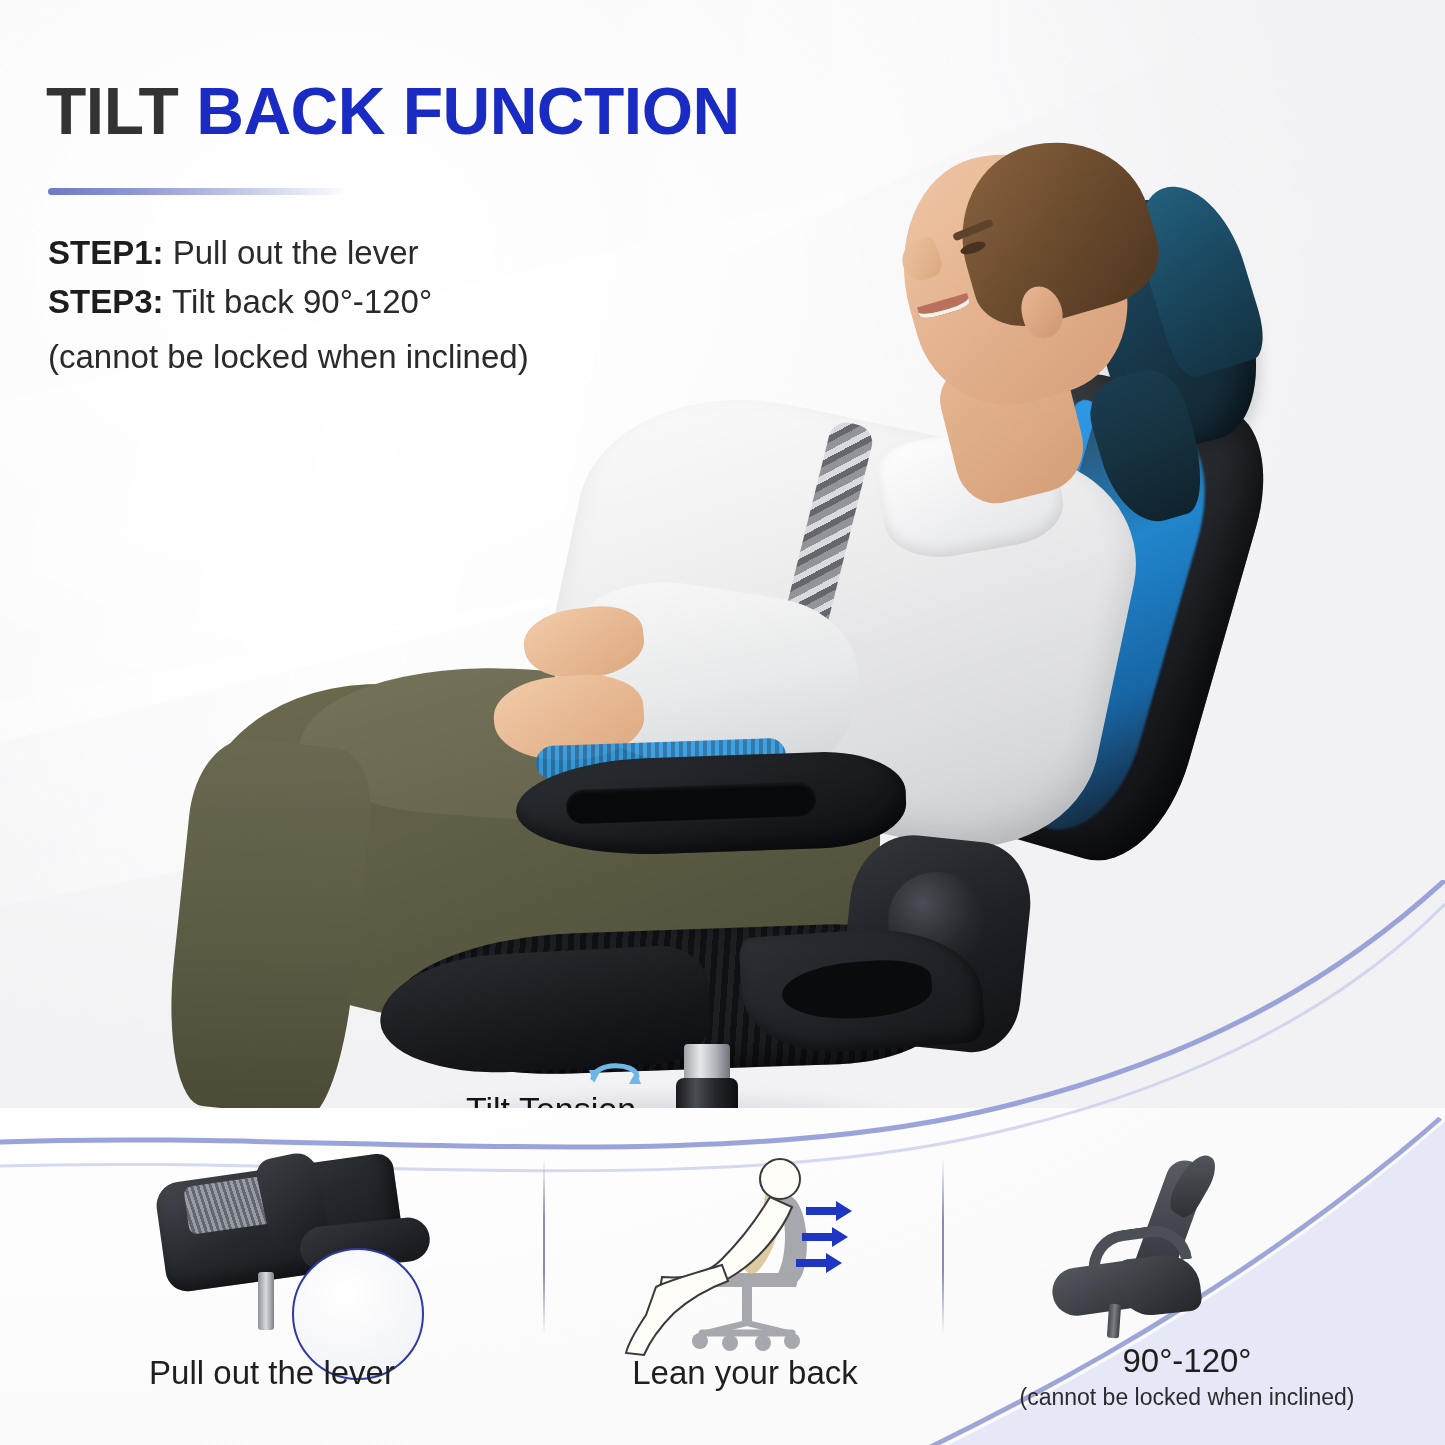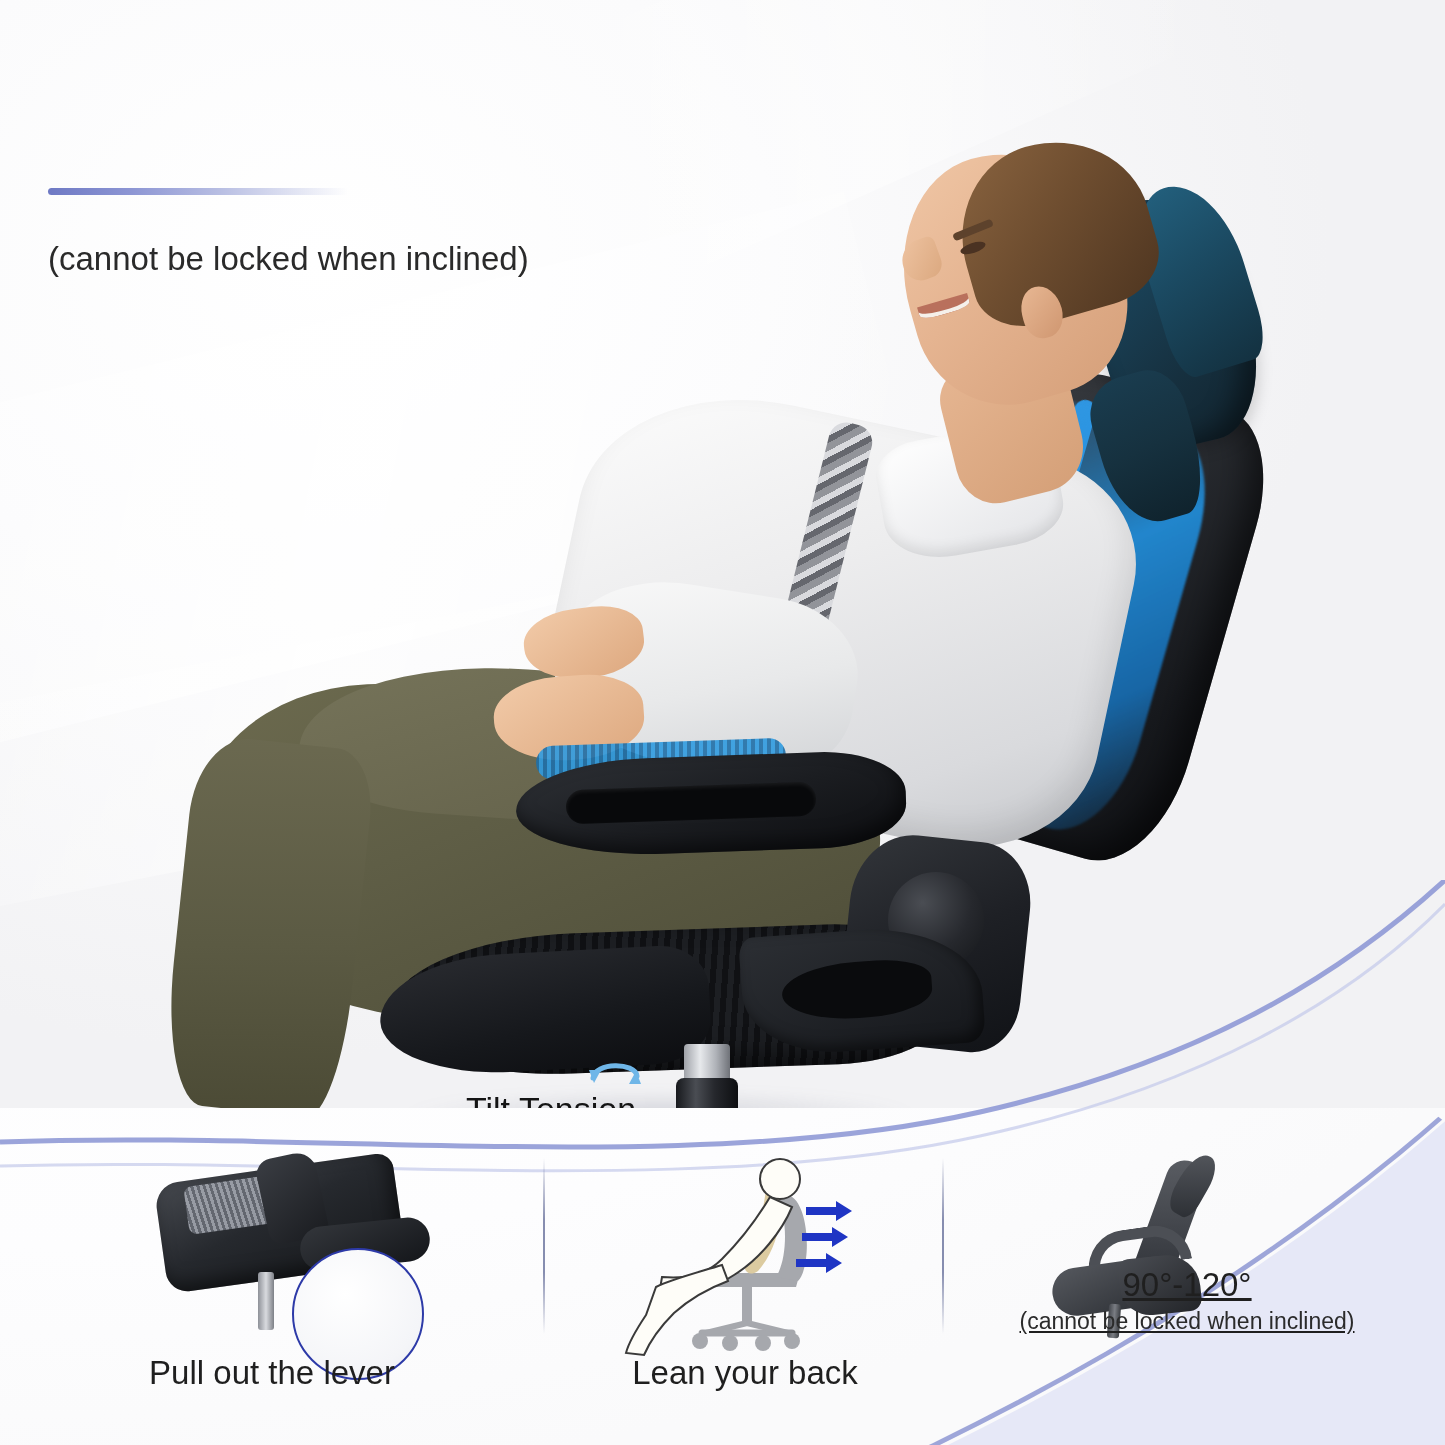--- a/index.html
+++ b/index.html
@@ -84,21 +84,21 @@
   .panel-sep.b { left:942px; }
 
   .cap {
     position:absolute; text-align:center; color:#1f1f1f;
   }
   .cap .big { font-size:33px; line-height:42px; white-space:nowrap; }
   .cap .sub { font-size:23px; line-height:30px; white-space:nowrap; color:#2b2b2b; }
 
   .cap.c1 { left:42px;  top:1352px; width:460px; }
   .cap.c2 { left:560px; top:1352px; width:370px; }
-  .cap.c3 { left:952px; top:1264px; width:470px;text-decoration:underline; }
+  .cap.c3 { left:952px; top:1340px; width:470px; }
 
   
   .tilt-tension {
     position:absolute; left:466px; top:1090px;
     font-size:34px; color:#141414; white-space:nowrap;
   }
   .tt-icon { position:absolute; left:585px; top:1052px; width:60px; height:42px; }
 
   
   .photo { position:absolute; left:0; top:0; width:1445px; height:1180px; }
@@ -470,24 +470,27 @@
     <div class="cyl-black"></div>
   </div>
 
   <svg class="tt-icon" viewBox="0 0 60 42">
     <path d="M8 26 C10 10, 50 10, 52 24" stroke="#6FB6E8" stroke-width="5" fill="none" stroke-linecap="round"></path>
     <polygon points="4,18 16,18 9,31" fill="#6FB6E8"></polygon>
     <polygon points="56,32 44,32 51,19" fill="#6FB6E8"></polygon>
   </svg>
   <div class="tilt-tension">Tilt Tension</div>
 
+  <div class="headline"><span class="w1">TILT </span><span class="w2">BACK FUNCTION</span></div>
 
   <div class="divider"></div>
 
   <div class="steps">
+    <div><span class="lbl">STEP1:</span><span> Pull out the lever</span></div>
+    <div><span class="lbl">STEP3:</span><span> Tilt back 90°-120°</span></div>
     <span class="note">(cannot be locked when inclined)</span>
   </div>
 
   <div class="bottom-panel">
     <div class="curve-white"></div>
     <div class="curve-line"></div>
   </div>
 
   <svg style="position:absolute;left:0;top:880px;width:1445px;height:330px;pointer-events:none;" viewBox="0 0 1445 330">
     <path d="M0 262 C 320 250, 700 296, 980 232 C 1200 182, 1340 96, 1445 0" stroke="#8A94D4" stroke-width="5" fill="none" opacity=".85"></path>

